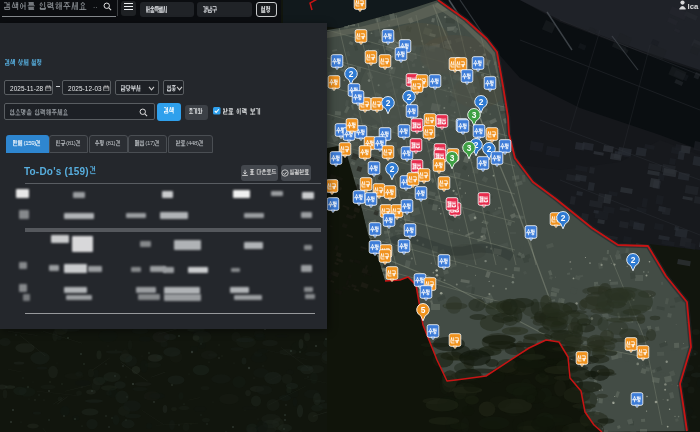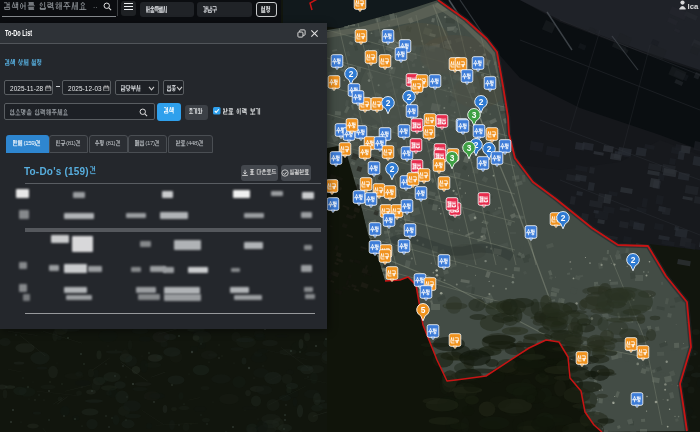--- a/index.html
+++ b/index.html
@@ -1894,32 +1894,20 @@
       </div>
       <div class="abs" style="left:256px;top:2px;width:21px;height:15px;background:#16181b;border:1px solid #caccce;border-radius:3px">
         <div class="abs" style="left:3.5px;top:3px">
           <svg width="10.1" height="9.0" viewBox="0 0 10.1 9.0" style="display:block;position:relative;top:0px">
             <path d="M1.12,0.67 L0.25,3.94 M1.12,0.67 L1.99,3.94 M3.53,0.48 L3.53,4.13 M2.50,2.30 L3.53,2.30 M0.54,4.76 L3.94,4.76 L3.94,5.64 L0.54,5.64 L0.54,6.52 L3.94,6.52 M5.13,0.83 L7.19,0.83 M6.16,0.83 L5.34,3.94 M6.16,0.83 L6.98,3.94 M8.57,0.48 L8.57,4.13 M7.54,2.30 L8.57,2.30 M7.28,4.90 L8.47,5.29 L8.47,5.99 L7.28,6.44 L6.09,5.99 L6.09,5.29 L7.28,4.90" fill="none" stroke="#e8eaec" stroke-width="0.78" stroke-linecap="square" stroke-linejoin="miter"></path>
           </svg>
         </div>
       </div>
     </div>
     <div id="panel">
-      <div id="phead">
-        <div class="abs" style="left:5px;top:5.5px;font-weight:bold;color:#fff;font-size:8.2px"><span style="display:inline-block;transform:scaleX(0.68);transform-origin:left center">To-Do List</span></div>
-        <svg width="9" height="9" viewBox="0 0 10 10" class="abs" style="left:297px;top:6px">
-          <g fill="none" stroke="#d8d8d8" stroke-width="1.1">
-            <rect x="3" y="1" width="6" height="6" rx="1"></rect>
-            <rect x="1" y="3.4" width="5.6" height="5.6" rx="1" fill="#2e3237"></rect>
-          </g>
-        </svg>
-        <svg width="9" height="9" viewBox="0 0 10 10" class="abs" style="left:310px;top:6px">
-          <path d="M1.5,1.5 L8.5,8.5 M8.5,1.5 L1.5,8.5" stroke="#e0e0e0" stroke-width="1.2"></path>
-        </svg>
-      </div>
       <div class="abs" style="left:5px;top:36px">
         <svg width="37.5" height="8.8" viewBox="0 0 37.5 8.8" style="display:block;position:relative;top:0px">
           <path d="M0.09,0.65 L2.22,0.65 L2.22,3.83 M3.64,0.46 L3.64,4.01 M2.58,2.24 L3.64,2.24 M0.55,4.62 L4.07,4.62 L4.07,6.34 L0.55,6.34 L0.55,4.62 M6.60,0.65 L5.70,3.83 M6.60,0.65 L7.49,3.83 M8.53,0.46 L8.53,4.01 M9.53,0.46 L9.53,4.01 M8.53,2.24 L9.53,2.24 M5.99,4.62 L9.51,4.62 L9.51,6.34 M14.48,0.65 L13.59,3.83 M14.48,0.65 L15.38,3.83 M16.86,0.46 L16.86,4.01 M16.86,2.24 L17.86,2.24 M15.64,4.76 L16.87,5.14 L16.87,5.82 L15.64,6.25 L14.41,5.82 L14.41,5.14 L15.64,4.76 M19.92,0.65 L19.03,6.15 M19.92,0.65 L20.82,6.15 M22.01,0.46 L22.01,6.34 M22.97,0.46 L22.97,6.34 M21.19,3.40 L22.01,3.40 M27.81,0.65 L26.92,3.83 M27.81,0.65 L28.71,3.83 M30.30,0.46 L30.30,4.01 M29.23,2.24 L30.30,2.24 M27.21,4.62 L30.73,4.62 L30.73,5.48 L27.21,5.48 L27.21,6.34 L30.73,6.34 M32.19,0.81 L34.32,0.81 M33.25,0.81 L32.40,3.83 M33.25,0.81 L34.10,3.83 M35.74,0.46 L35.74,4.01 M34.67,2.24 L35.74,2.24 M34.41,4.76 L35.64,5.14 L35.64,5.82 L34.41,6.25 L33.18,5.82 L33.18,5.14 L34.41,4.76" fill="none" stroke="#57aede" stroke-width="0.80" stroke-linecap="square" stroke-linejoin="miter"></path>
         </svg>
       </div>
       <div class="inbox" style="left:4px;top:57px;width:49px;height:15px">
         <span style="position:absolute;left:5px;top:4.2px;font-size:6.4px;color:#e8eaec;letter-spacing:0.1px">2025-11-28</span>
       </div>
       <svg width="6.5" height="6.5" viewBox="0 0 10 10" style="position:absolute;left:45px;top:61.5px">
         <g fill="none" stroke="#ddd" stroke-width="1">

